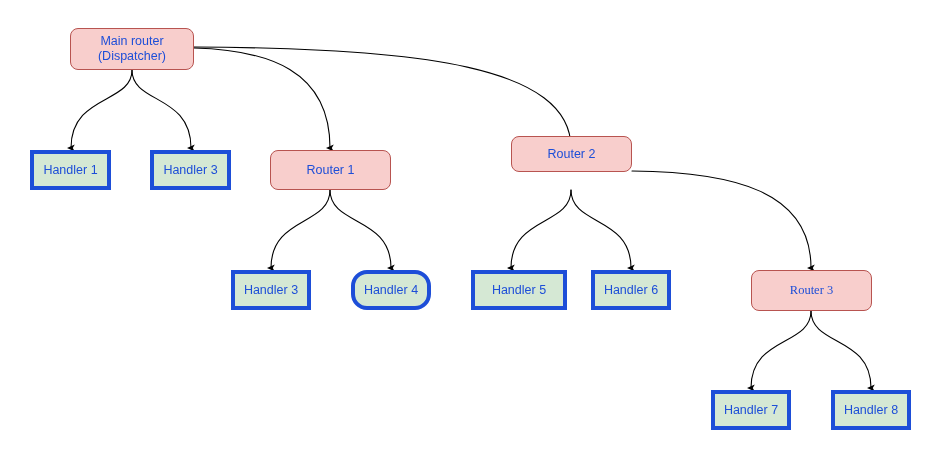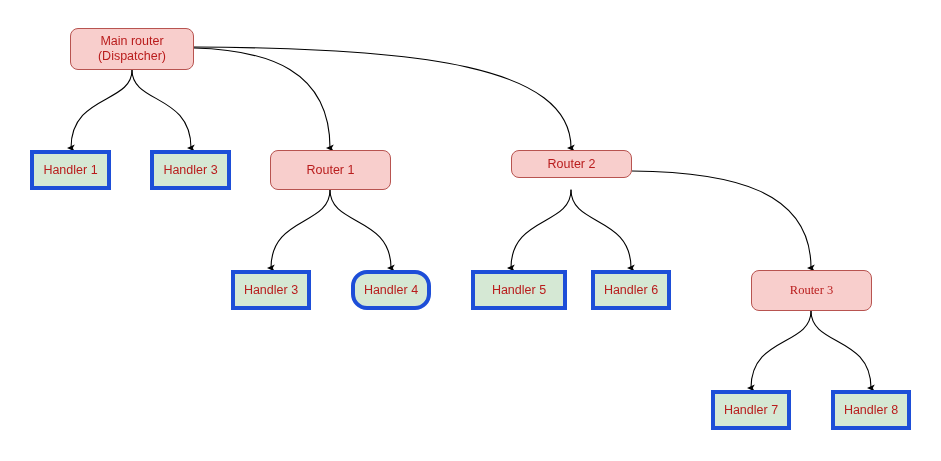--- a/index.html
+++ b/index.html
@@ -28,21 +28,21 @@
   }
   .node {
     position: absolute;
     box-sizing: border-box;
     display: flex;
     align-items: center;
     justify-content: center;
     text-align: center;
     font-size: 12.5px;
     line-height: 15px;
-    color: #b91c1c;
+    color: #1d4ed8;
     white-space: pre-line;
     z-index: 2;
   }
   .node-router {
     background: #f8cecc;
     border: 1px solid #b85450;
     border-radius: 8px;
   }
   .node-handler {
     background: #d5e8d4;
@@ -79,21 +79,21 @@
         <path d="M 811 311 C 811 346 871 336 871 388" marker-end="url(#arrowhead)" stroke="#000000"></path>
       </g>
   </svg>
 
   <div id="node-layer">
       <div class="node node-router" style="left: 70px; top: 28px; width: 124px; height: 42px;"><span class="node-label">Main router
 (Dispatcher)</span></div>
       <div class="node node-handler" style="left: 30px; top: 150px; width: 81px; height: 40px;"><span class="node-label">Handler 1</span></div>
       <div class="node node-handler" style="left: 150px; top: 150px; width: 81px; height: 40px;"><span class="node-label">Handler 3</span></div>
       <div class="node node-router" style="left: 270px; top: 150px; width: 121px; height: 40px;"><span class="node-label">Router 1</span></div>
-      <div class="node node-router" style="left: 511px; top: 150px; width: 121px; height: 28px; align-items: center;"><span class="node-label">Router 2</span></div>
+      <div class="node node-router" style="left: 511px; top: 136px; width: 121px; height: 36px; align-items: center;"><span class="node-label">Router 2</span></div>
       <div class="node node-handler" style="left: 231px; top: 270px; width: 80px; height: 40px;"><span class="node-label">Handler 3</span></div>
       <div class="node node-handler" style="left: 351px; top: 270px; width: 80px; height: 40px; border-radius: 16px;"><span class="node-label">Handler 4</span></div>
       <div class="node node-handler" style="left: 471px; top: 270px; width: 96px; height: 40px;"><span class="node-label">Handler 5</span></div>
       <div class="node node-handler" style="left: 591px; top: 270px; width: 80px; height: 40px;"><span class="node-label">Handler 6</span></div>
       <div class="node node-router" style="left: 751px; top: 270px; width: 121px; height: 41px; font-family: Liberation Serif, serif;"><span class="node-label">Router 3</span></div>
       <div class="node node-handler" style="left: 711px; top: 390px; width: 80px; height: 40px; text-align: right;"><span class="node-label">Handler 7</span></div>
       <div class="node node-handler" style="left: 831px; top: 390px; width: 80px; height: 40px;"><span class="node-label">Handler 8</span></div>
     </div>
 
 </div>

